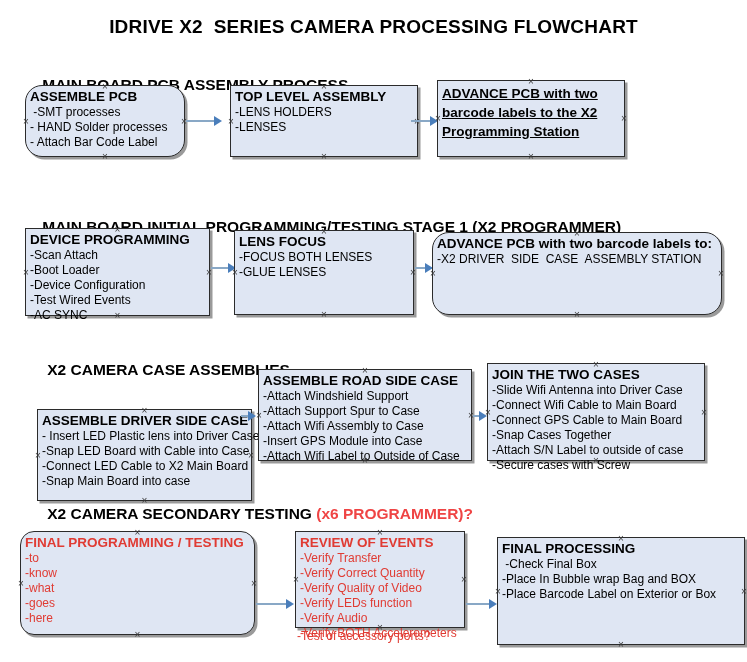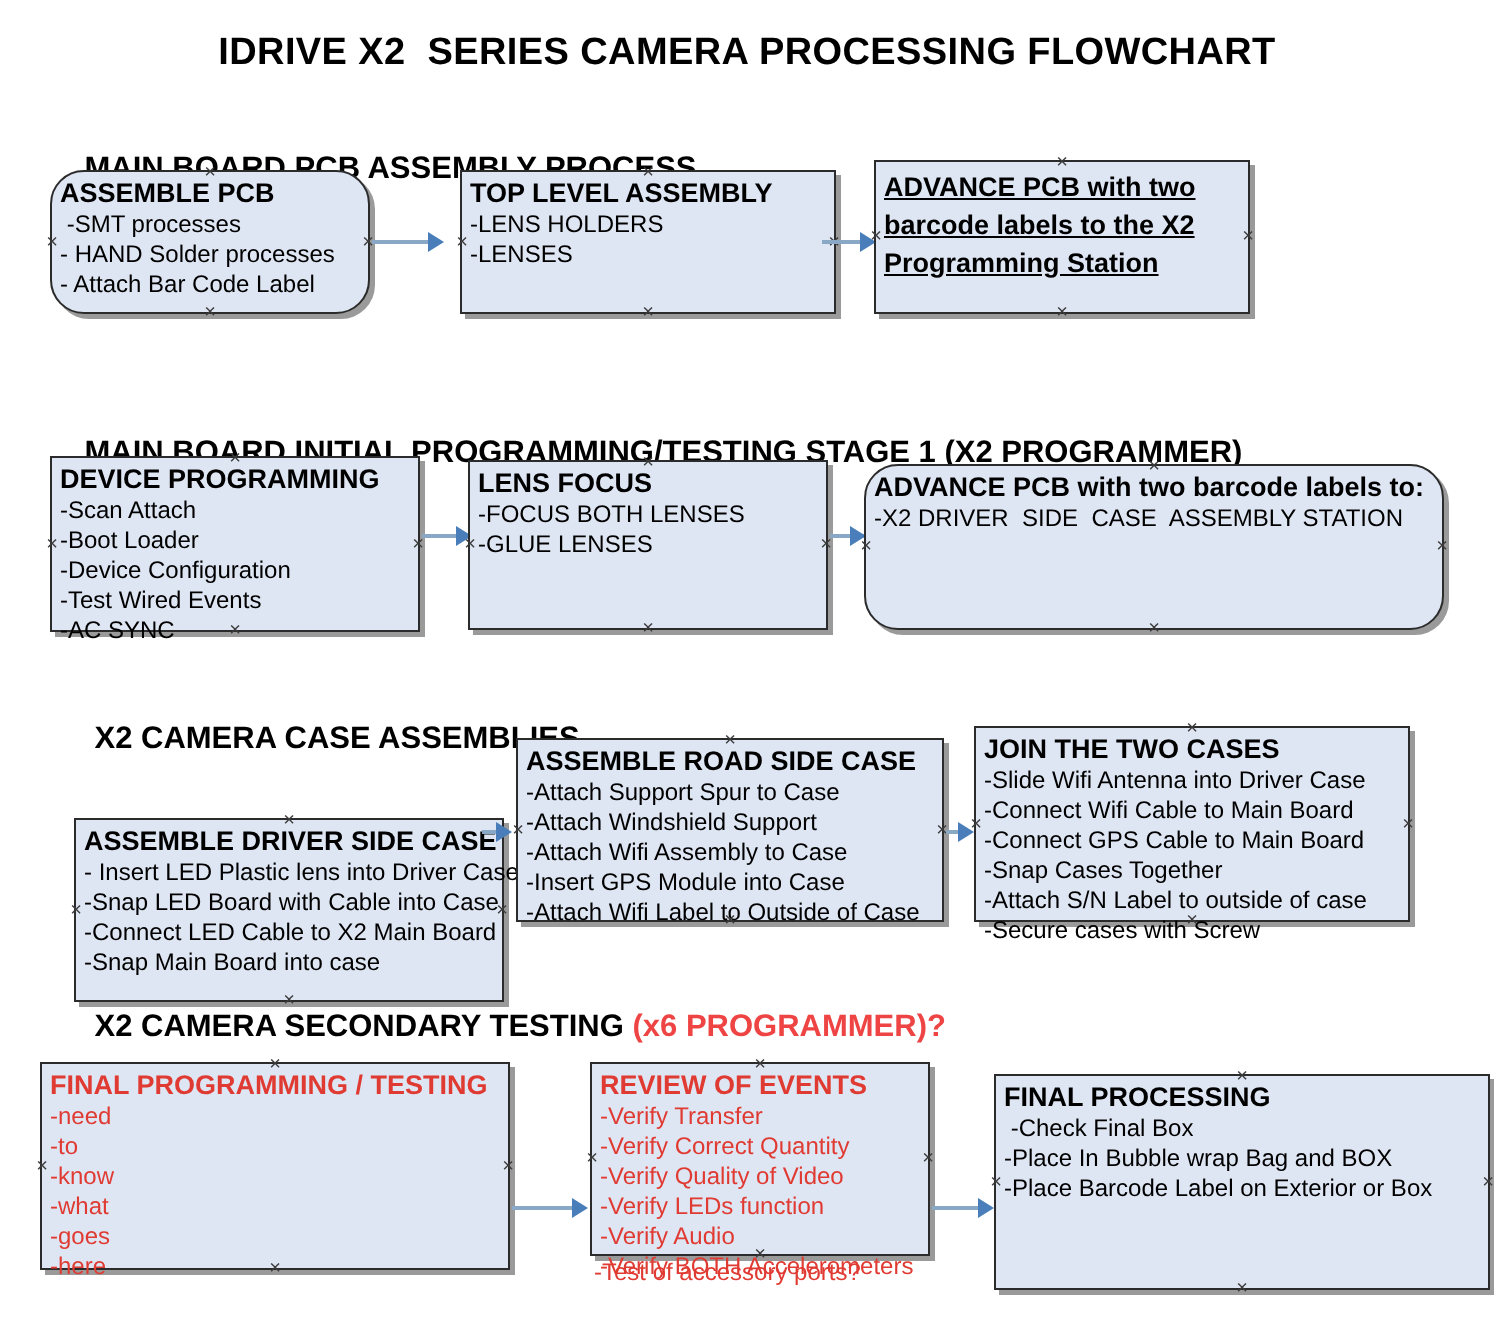--- a/index.html
+++ b/index.html
@@ -226,22 +226,22 @@
     <span class="cp" style="left:0; top:50%;"></span>
     <span class="cp" style="left:100%; top:50%;"></span>
   </div>
 
   <div class="conn" style="left:241px; top:415px; width:9px;"></div>
   <div class="arrow-head" style="left:248px; top:411px;"></div>
 
   <div class="box" style="left:258px; top:369px; width:214px; height:92px;">
     <div class="box-inner">
       <div class="box-title">ASSEMBLE ROAD SIDE CASE</div>
+      <div class="box-line">-Attach Windshield Support</div>
       <div class="box-line">-Attach Support Spur to Case</div>
-      <div class="box-line">-Attach Windshield Support</div>
       <div class="box-line">-Attach Wifi Assembly to Case</div>
       <div class="box-line">-Insert GPS Module into Case</div>
       <div class="box-line">-Attach Wifi Label to Outside of Case</div>
     </div>
     <span class="cp" style="left:50%; top:0;"></span>
     <span class="cp" style="left:50%; top:100%;"></span>
     <span class="cp" style="left:0; top:50%;"></span>
     <span class="cp" style="left:100%; top:50%;"></span>
   </div>
 
@@ -261,24 +261,23 @@
     <span class="cp" style="left:50%; top:0;"></span>
     <span class="cp" style="left:50%; top:100%;"></span>
     <span class="cp" style="left:0; top:50%;"></span>
     <span class="cp" style="left:100%; top:50%;"></span>
   </div>
 
   <div class="section-title" style="left:30px; top:487px;">
     <span>X2 CAMERA SECONDARY TESTING </span><span class="accent">(x6 PROGRAMMER)?</span>
   </div>
 
-  <div class="box red" style="left:20px; top:531px; width:235px; height:104px;">
+  <div class="box red" style="left:20px; top:531px; width:235px; height:104px;border-radius:14px;">
     <div class="box-inner">
       <div class="box-title">FINAL PROGRAMMING / TESTING</div>
-      <div class="box-line">-need</div>
       <div class="box-line">-to</div>
       <div class="box-line">-know</div>
       <div class="box-line">-what</div>
       <div class="box-line">-goes</div>
       <div class="box-line">-here</div>
     </div>
     <span class="cp" style="left:50%; top:0;"></span>
     <span class="cp" style="left:50%; top:100%;"></span>
     <span class="cp" style="left:0; top:50%;"></span>
     <span class="cp" style="left:100%; top:50%;"></span>

